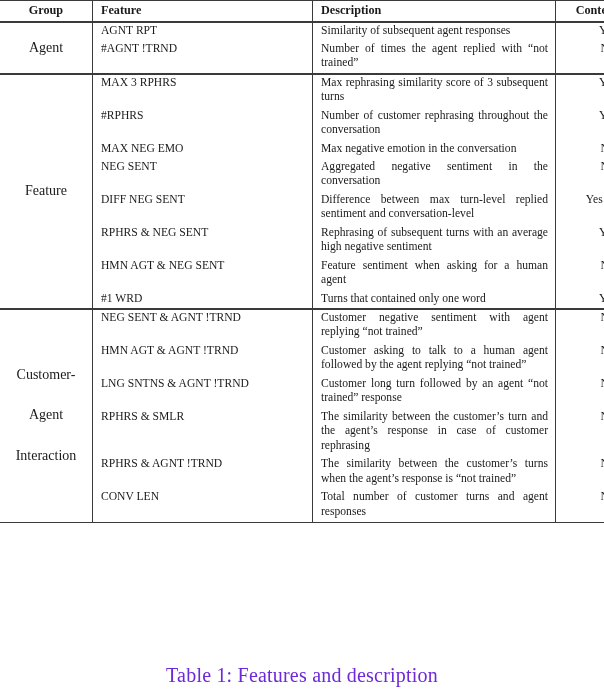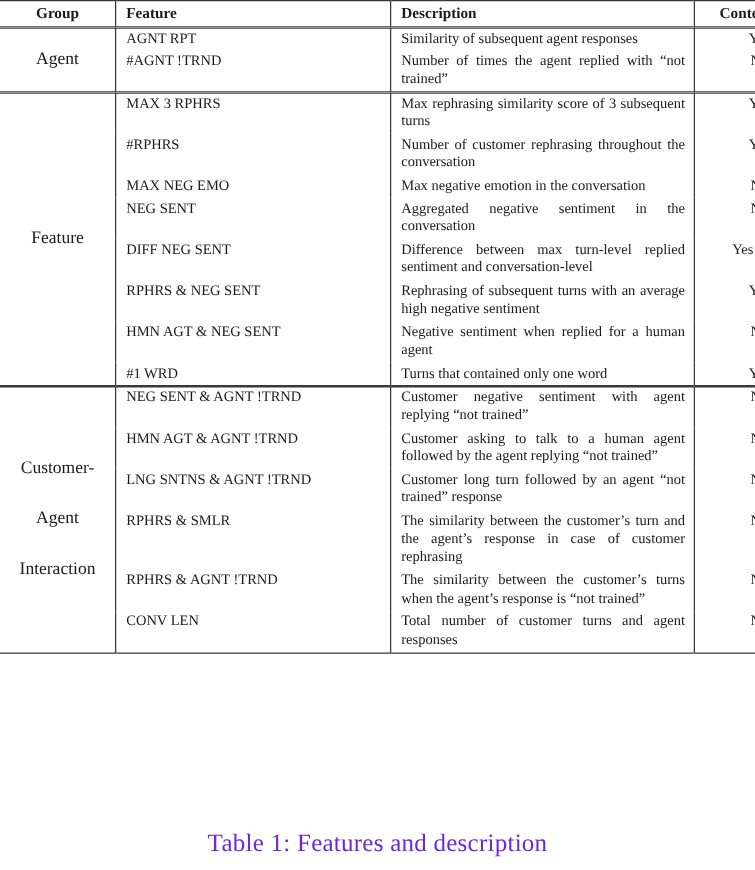--- a/index.html
+++ b/index.html
@@ -166,21 +166,21 @@
         <td class="c-desc">Difference between max turn-level replied sentiment and conversation-level</td>
         <td class="c-ctx">Yes + No</td>
       </tr>
       <tr>
         <td class="c-feat">RPHRS &amp; NEG SENT</td>
         <td class="c-desc">Rephrasing of subsequent turns with an average high negative sentiment</td>
         <td class="c-ctx">Yes</td>
       </tr>
       <tr>
         <td class="c-feat">HMN AGT &amp; NEG SENT</td>
-        <td class="c-desc">Negative sentiment when replied for a human agent</td>
+        <td class="c-desc">Feature sentiment when asking for a human agent</td>
         <td class="c-ctx">No</td>
       </tr>
       <tr class="last-of-block">
         <td class="c-feat">#1 WRD</td>
         <td class="c-desc">Turns that contained only one word</td>
         <td class="c-ctx">Yes</td>
       </tr>
     </tbody>
 
     <tbody>

